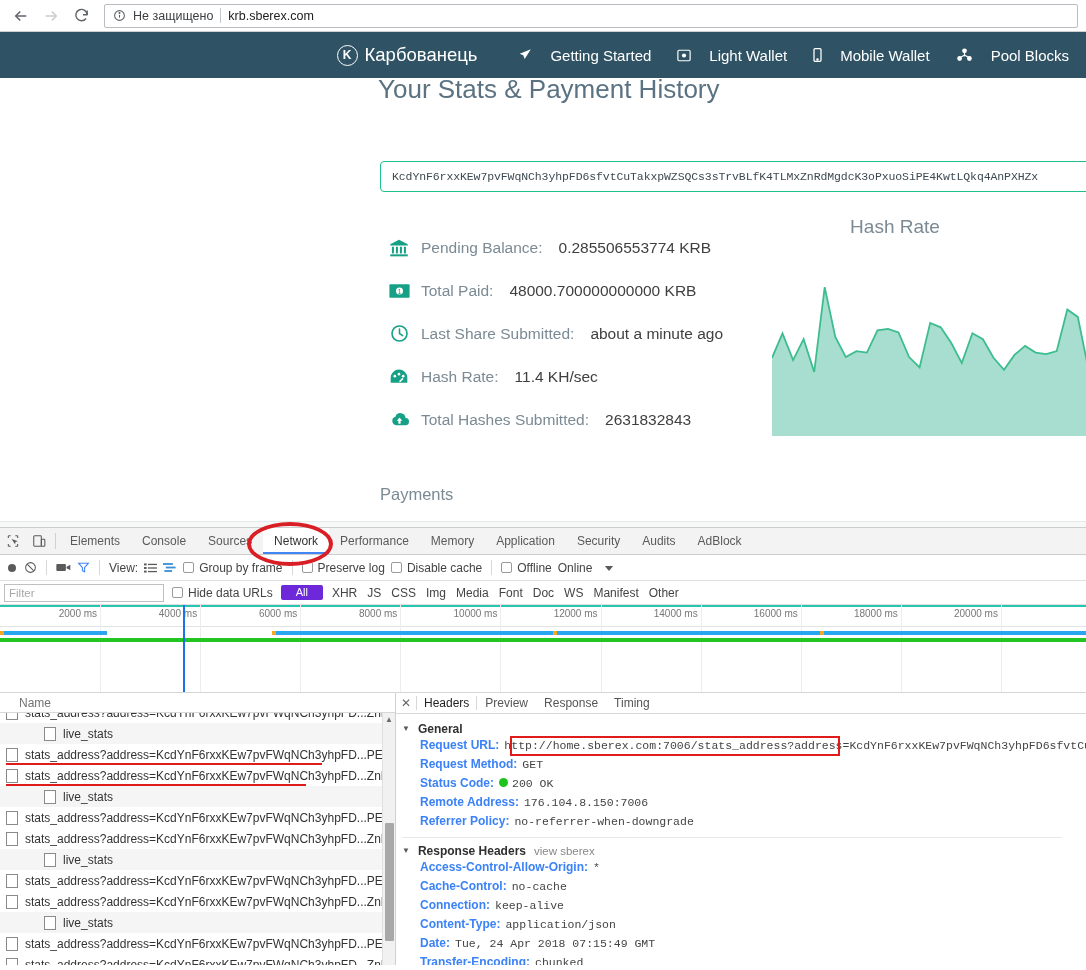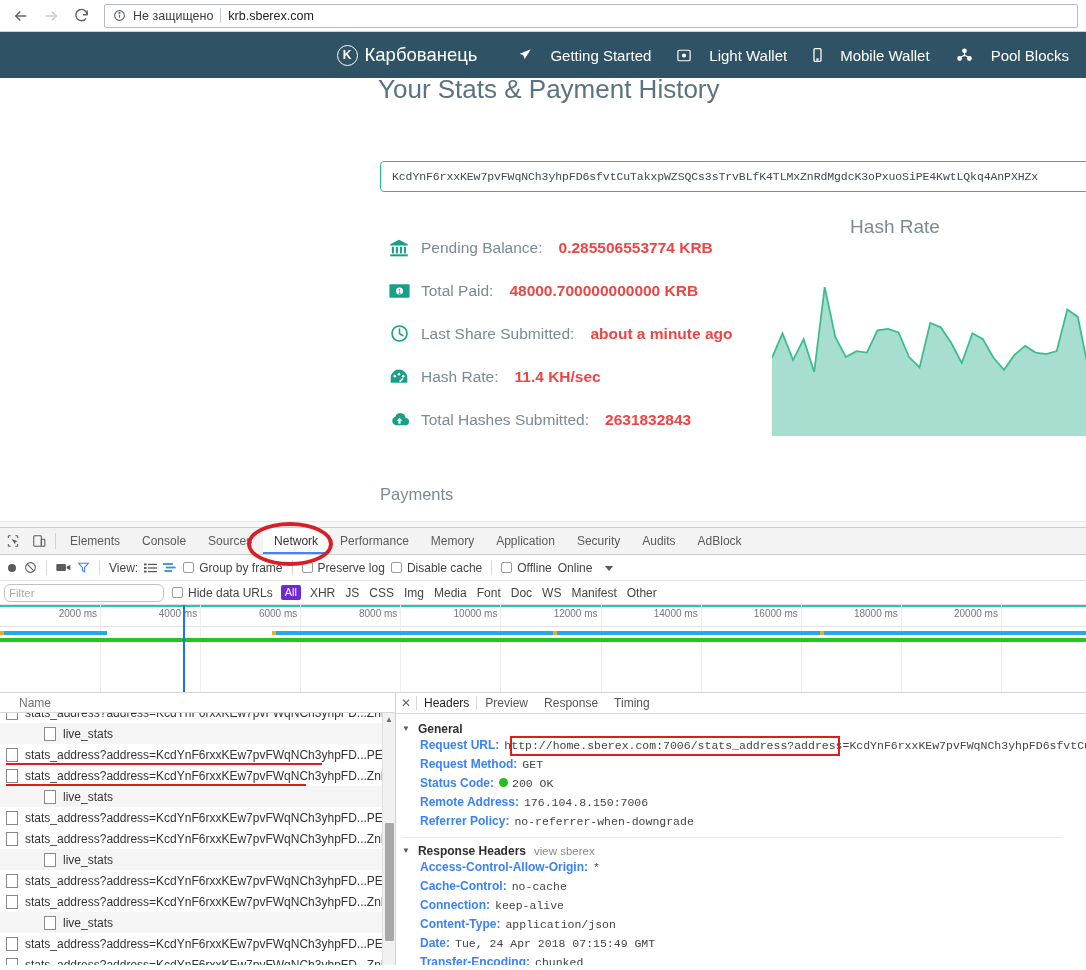--- a/index.html
+++ b/index.html
@@ -66,21 +66,21 @@
   .addr-box input{
     border:none;outline:none;width:100%;
     font-family:"Liberation Mono",monospace;font-size:11.5px;color:#3d4a52;
     background:transparent;letter-spacing:-0.1px;
   }
 
   .stats{position:absolute;left:388px;top:194px;}
   .stat-row{display:flex;align-items:center;height:43px;gap:11px;}
   .stat-ic{width:22px;height:22px;display:flex;align-items:center;justify-content:center;color:#16a085;flex:none;}
   .stat-label{font-size:15.5px;color:#7b8a94;white-space:nowrap;}
-  .stat-val{font-size:15.5px;color:#ef4444;font-weight:bold;white-space:nowrap;margin-left:5px;}
+  .stat-val{font-size:15.5px;color:#404040;font-weight:normal;white-space:nowrap;margin-left:5px;}
 
   .chart-wrap{position:absolute;left:700px;top:180px;width:420px;height:225px;}
   .chart-title{
     text-align:center;font-size:19px;color:#7b8a94;padding-top:4px;
     width:390px;
   }
   .chart-svg{position:absolute;left:72px;top:46px;}
 
   .payments-label{position:absolute;left:380px;top:453px;font-size:16.5px;color:#7b8a94;}
 
@@ -115,26 +115,26 @@
   .tb-sep{width:1px;height:15px;background:#d7d7d7;margin:0 3px;}
   .cb{width:11px;height:11px;border:1px solid #9a9a9a;border-radius:2px;background:#fff;display:inline-block;flex:none;}
   .tb-icon{display:flex;align-items:center;color:#5a5a5a;}
   .tb-icon.blue{color:#4285f4;}
 
   .dt-filterbar{
     height:24px;display:flex;align-items:center;border-bottom:1px solid #e0e0e0;
     padding:0 4px;gap:8px;font-size:12px;color:#444;background:#fff;
   }
   .filter-input{
-    width:160px;height:18px;border:1px solid #c0c0c0;border-radius:6px;
+    width:160px;height:18px;border:1px solid #c0c0c0;border-radius:0;
     font-size:11.5px;padding:0 4px;color:#333;outline:none;font-family:"Liberation Sans",sans-serif;
   }
   .filter-input::placeholder{color:#a8a8a8;}
   .pill{
-    background:#6d28d9;color:#fff;border-radius:2px;padding:1px 4px;font-size:11px;line-height:13px;
+    background:#6d28d9;color:#fff;border-radius:2px;padding:1px 15px;font-size:11px;line-height:13px;
   }
   .ftype{font-size:12px;color:#444;padding:0 1px;white-space:nowrap;}
 
   
   .timeline{height:88px;border-bottom:1px solid #d6d6d6;position:relative;background:#fff;overflow:hidden;}
   .tl-ruler{height:22px;position:relative;border-bottom:1px solid #e3e3e3;}
   .tl-tick{position:absolute;top:0;bottom:-67px;width:1px;background:#ededed;}
   .tl-lab{position:absolute;top:3px;font-size:10px;color:#777;transform:translateX(-100%);padding-right:3px;white-space:nowrap;}
   .tl-teal{position:absolute;left:0;right:0;top:0;height:2px;background:#26c6b0;}
   .bar-blue{position:absolute;height:4px;background:#2aa5f0;}

